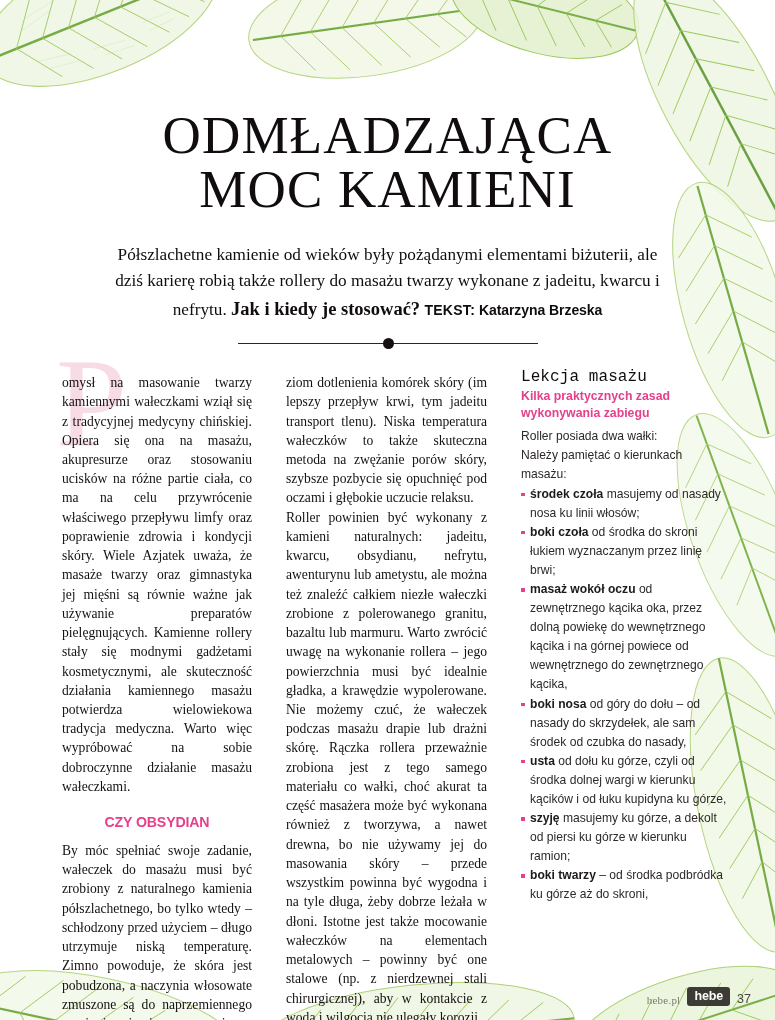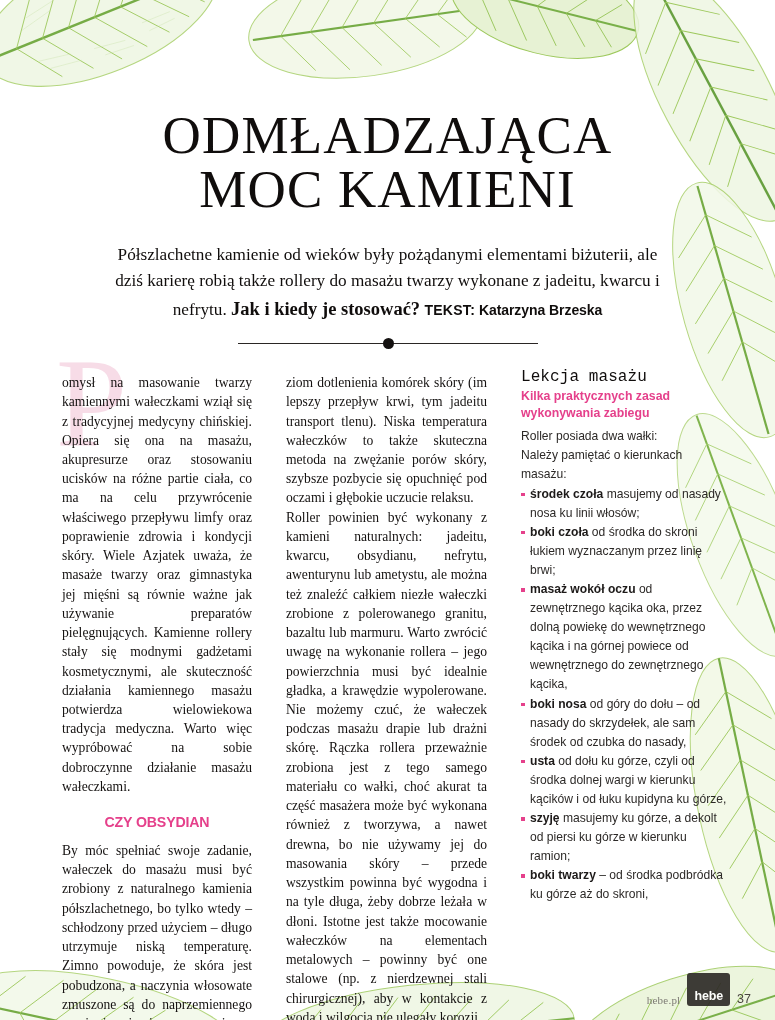--- a/index.html
+++ b/index.html
@@ -214,21 +214,21 @@
     color: #7d7a74;
     letter-spacing: 0.02em;
   }
   .brand-badge {
     background: #2b2724;
     color: #ffffff;
     font-family: "Liberation Sans", sans-serif;
     font-weight: 700;
     font-size: 12.5px;
     border-radius: 3px;
-    padding: 16px 7px 3px 7px;
+    padding: 2px 7px 3px 7px;
     letter-spacing: -0.01em;
     opacity: 0.9;
   }
   .page-num {
     font-family: "Liberation Sans", sans-serif;
     font-size: 12.5px;
     font-weight: 400;
     color: #4a4641;
   }
 </style>

